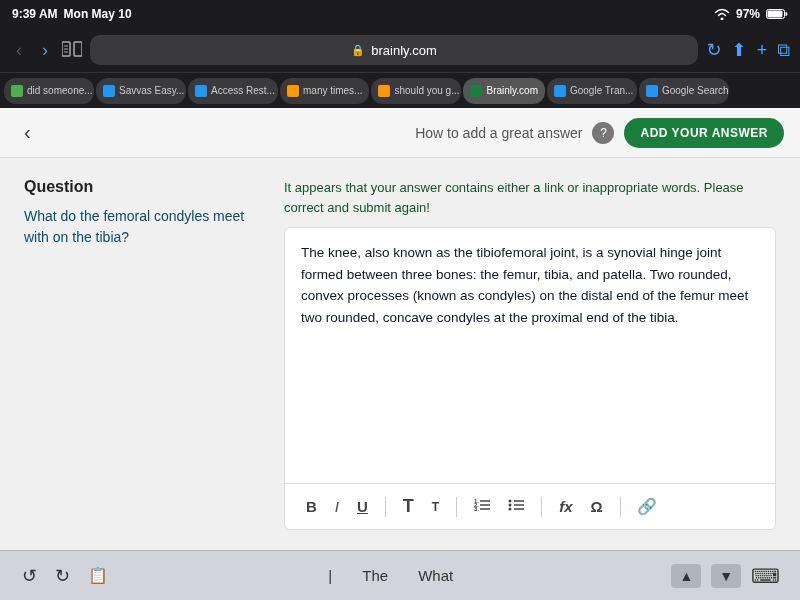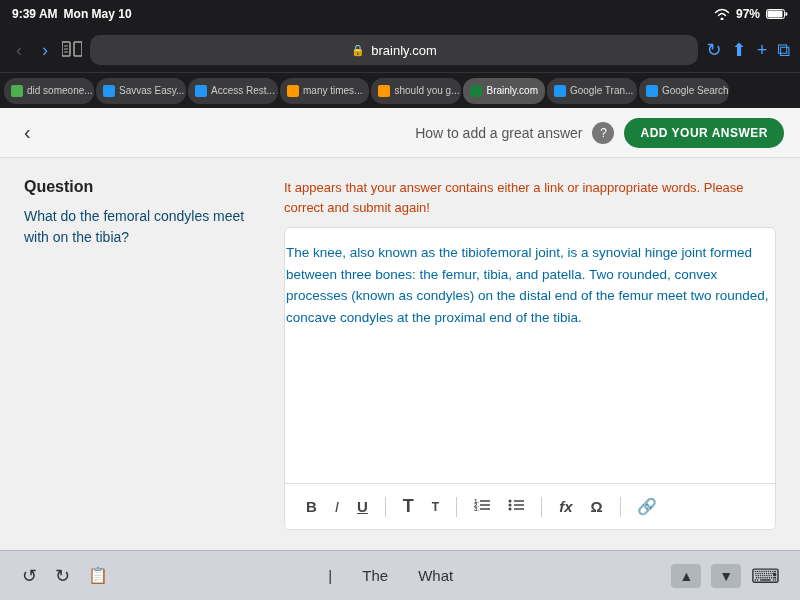--- a/index.html
+++ b/index.html
@@ -127,37 +127,37 @@
       overflow: hidden;
     }
 
     
     .left-panel { width: 240px; flex-shrink: 0; }
     .question-label { font-weight: 700; font-size: 16px; color: #222; margin-bottom: 10px; }
     .question-text { font-size: 14px; color: #0c4a6e; line-height: 1.5; }
 
     
     .right-panel { flex: 1; display: flex; flex-direction: column; gap: 10px; }
-    .error-message { color: #c2410c; font-size: 13px; line-height: 1.5; }
+    .error-message { color: #14532d; font-size: 13px; line-height: 1.5; }
 
     
     .editor-container {
       background: #fff;
       border: 1px solid #ddd;
       border-radius: 6px;
       flex: 1;
       display: flex;
       flex-direction: column;
       overflow: hidden;
     }
     .editor-content {
       flex: 1;
-      padding: 14px 1px;
+      padding: 14px 16px;
       font-size: 13.5px;
-      color: #0369a1;
+      color: #0f172a;
       line-height: 1.6;
       overflow-y: auto;
     }
     .editor-toolbar {
       border-top: 1px solid #ddd;
       padding: 8px 14px;
       display: flex;
       align-items: center;
       gap: 4px;
       background: #fff;

